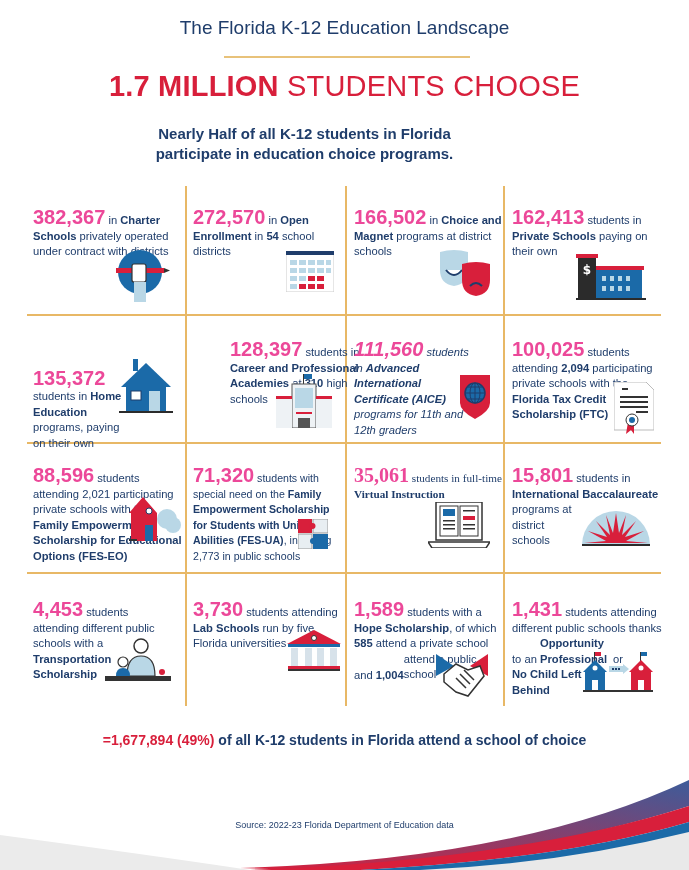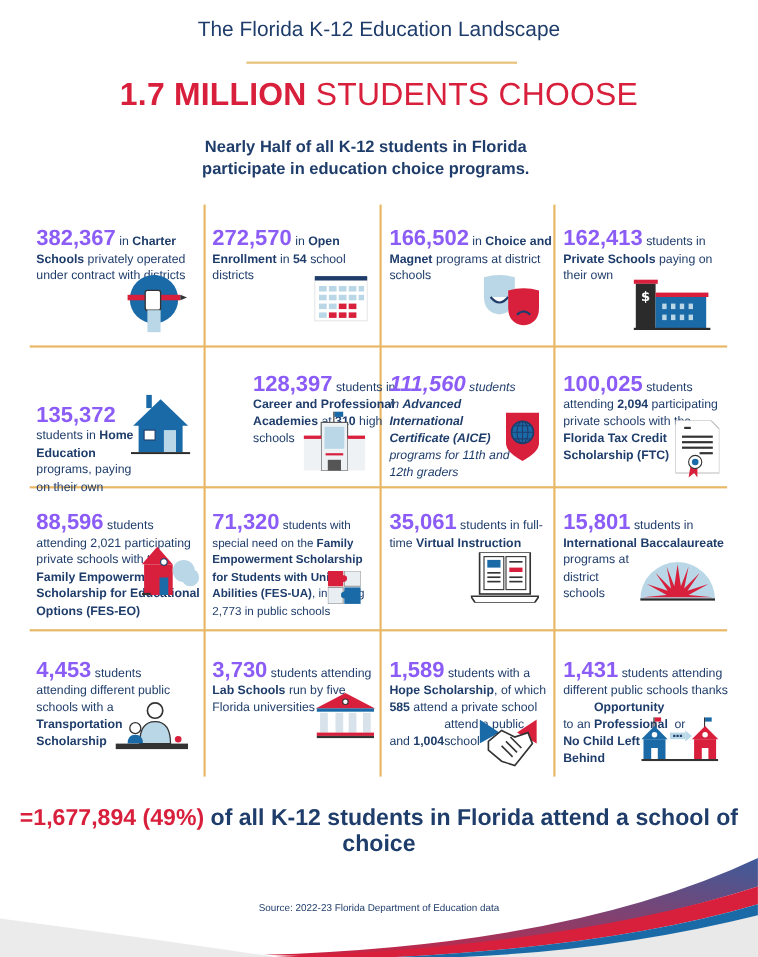--- a/index.html
+++ b/index.html
@@ -3,31 +3,31 @@
 <meta charset="utf-8">
 <style>
   * { box-sizing: border-box; margin: 0; padding: 0; }
   html, body { width: 689px; height: 870px; background: #ffffff; overflow: hidden; }
   body { position: relative; font-family: "Liberation Sans", "DejaVu Sans", sans-serif; color: #1f3d6b; }
 
   .top-title { position: absolute; top: 17px; left: 0; width: 689px; text-align: center; font-size: 19px; color: #1f3d6b; }
   .gold-rule { position: absolute; top: 56px; left: 224px; width: 246px; height: 2px; background: #e8c27a; }
   .headline { position: absolute; top: 70px; left: 0; width: 689px; text-align: center; font-size: 29px; color: #d81f3b; letter-spacing: 0.2px; }
   .headline .strong { font-weight: bold; }
-  .subhead { position: absolute; top: 124px; left: 0; width: 609px; text-align: center; font-size: 15px; font-weight: bold; color: #1f3d6b; line-height: 20px; margin-left: 28px; }
+  .subhead { position: absolute; top: 124px; left: 0; width: 609px; text-align: center; font-size: 15px; font-weight: bold; color: #1f3d6b; line-height: 20px; }
 
   .vline { position: absolute; width: 2px; background: #e8b866; }
   .hline { position: absolute; height: 2px; background: #e8b866; left: 27px; width: 634px; }
 
   .cell { position: absolute; font-size: 11.2px; line-height: 15.5px; color: #1f3d6b; }
-  .cell .num { font-size: 20px; font-weight: bold; color: #8b5cf6; line-height: 22px; }
+  .cell .num { font-size: 20px; font-weight: bold; color: #ec4899; line-height: 22px; }
   .cell b { font-weight: bold; color: #1f3d6b; }
   .icon { position: absolute; }
 
-  .total { position: absolute; top: 732px; left: 0; width: 689px; text-align: center; font-size: 21px; font-weight: bold; color: #1f3d6b; }
+  .total { position: absolute; top: 732px; left: 0; width: 689px; text-align: center; font-size: 14px; font-weight: bold; color: #1f3d6b; }
   .total .red { color: #d81f3b; }
   .source { position: absolute; top: 772px; left: 0; width: 689px; text-align: center; font-size: 9px; color: #1f3d6b; margin-top: 48px; }
   .swoosh { position: absolute; left: 0; top: 760px; width: 689px; height: 110px; }
 </style>
 </head>
 <body>
 
 <div class="top-title">The Florida K-12 Education Landscape</div>
 <div class="gold-rule"></div>
 <div class="headline"><span class="strong">1.7 MILLION</span><span> STUDENTS CHOOSE</span></div>
@@ -187,21 +187,21 @@
 </div>
 <svg class="icon" style="left:298px;top:519px;" width="30" height="30" viewBox="0 0 30 30">
   <rect x="0" y="0" width="14" height="14" fill="#d81f3b"></rect>
     <rect x="15" y="0" width="15" height="14" fill="#e8eef2" stroke="#999"></rect>
   <rect x="0" y="15" width="14" height="15" fill="#e8eef2" stroke="#999"></rect>
     <rect x="15" y="15" width="15" height="15" fill="#1b6aa8"></rect>
   <circle cx="14.5" cy="7" r="3" fill="#d81f3b"></circle>
     <circle cx="15" cy="22" r="3" fill="#1b6aa8"></circle>
 </svg>
 
-<div class="cell" style="left:354px;top:464px;width:150px;">
+<div class="cell" style="left:354px;top:464px;width:150px;font-family:Liberation Serif, serif;">
   <span class="num">35,061</span><span> students in full-time </span><b>Virtual Instruction</b>
 </div>
 <svg class="icon" style="left:428px;top:502px;" width="62" height="46" viewBox="0 0 62 46">
   <rect x="8" y="0" width="46" height="38" fill="#fff" stroke="#333" stroke-width="1.5"></rect>
   <rect x="12" y="4" width="18" height="30" fill="#fff" stroke="#333"></rect>
   <rect x="32" y="4" width="18" height="30" fill="#fff" stroke="#333"></rect>
   <rect x="15" y="7" width="12" height="7" fill="#1b6aa8"></rect>
   <rect x="35" y="14" width="12" height="4" fill="#d81f3b"></rect>
   <g fill="#333">
       <rect x="15" y="18" width="12" height="1.5"></rect>

